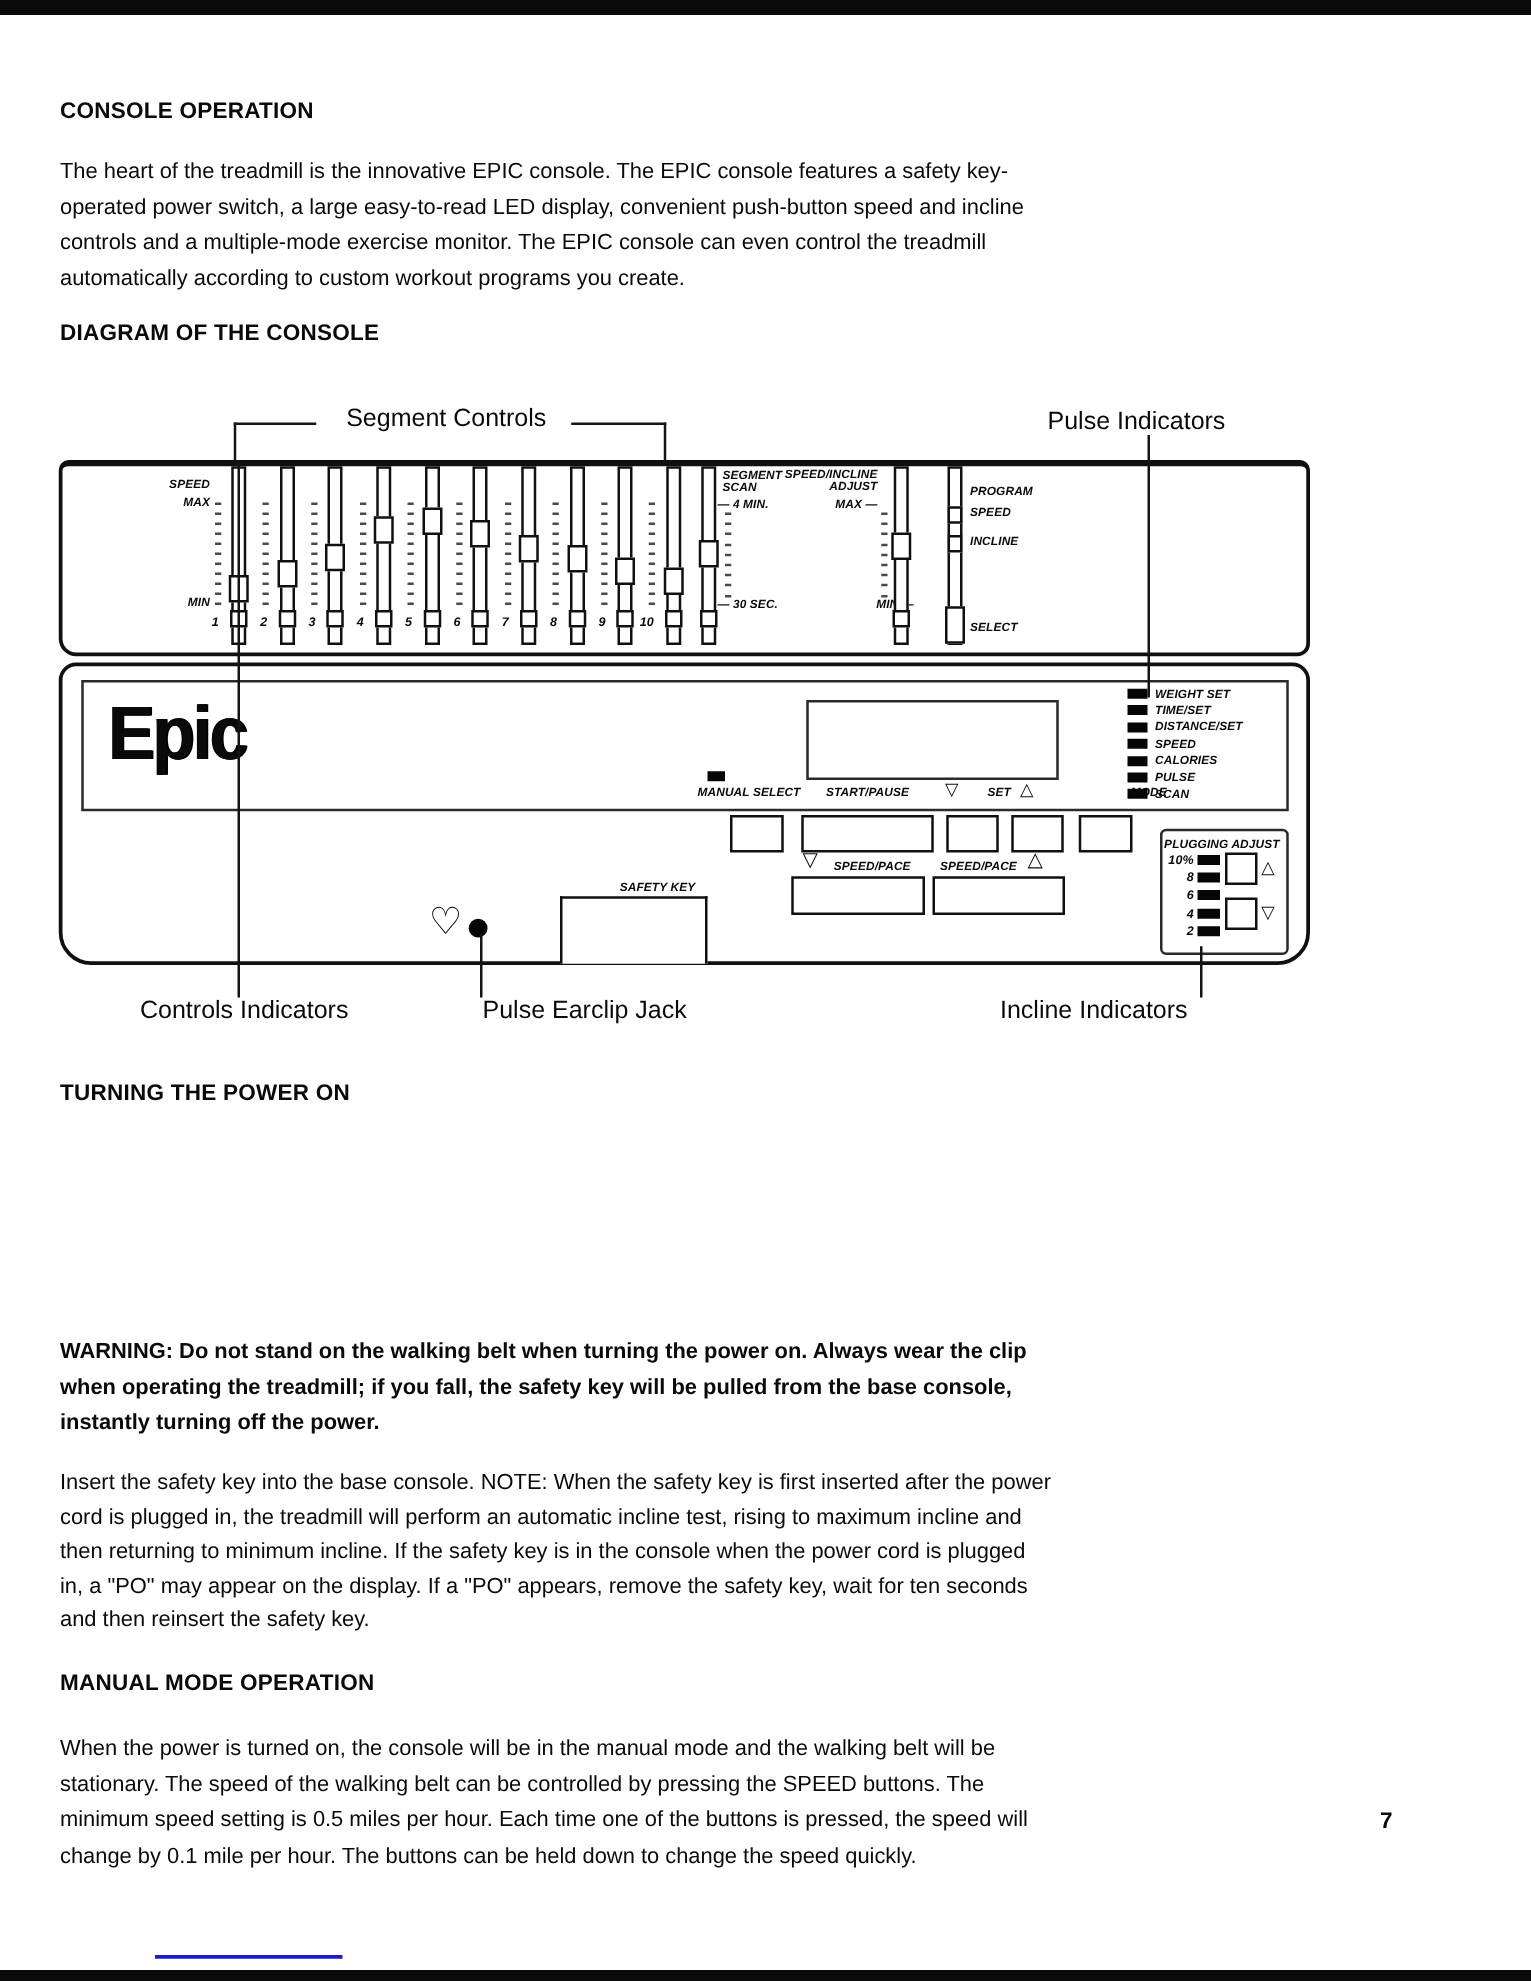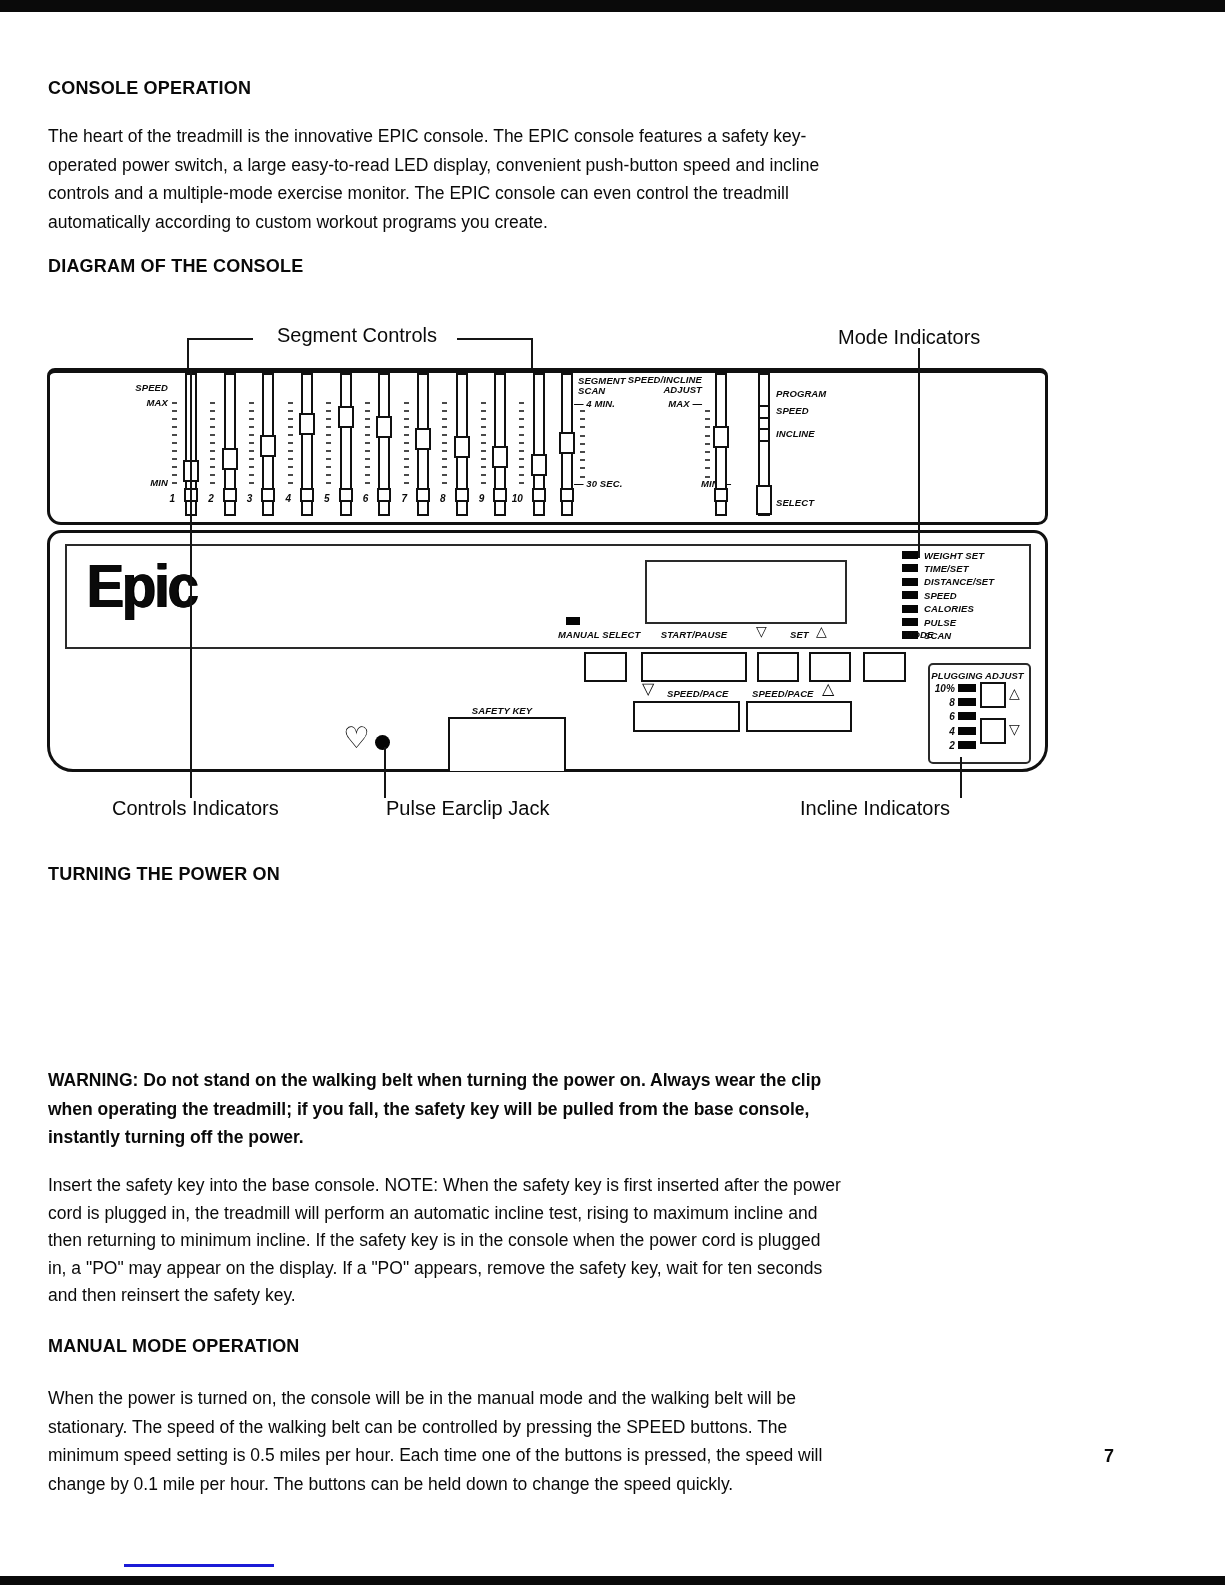--- a/index.html
+++ b/index.html
@@ -53,21 +53,21 @@
 automatically according to custom workout programs you create.</div>
 
   <div class="abs h" style="left:48px;top:256px;">DIAGRAM OF THE CONSOLE</div>
 
   <div class="abs callout" style="left:262px;top:324px;width:190px;text-align:center;">Segment Controls</div>
   <div class="cl-line" style="left:187px;top:338px;width:66px;height:2px;"></div>
   <div class="cl-line" style="left:457px;top:338px;width:76px;height:2px;"></div>
   <div class="cl-line" style="left:187px;top:338px;width:2px;height:30px;"></div>
   <div class="cl-line" style="left:531px;top:338px;width:2px;height:30px;"></div>
 
-  <div class="abs callout" style="left:838px;top:326px;">Mode Indicators</div>
+  <div class="abs callout" style="left:838px;top:326px;">Pulse Indicators</div>
 
   <div class="console upper" id="upper-console" style="left:47px;top:368px;width:995px;height:149px;">
     <div class="lbl r" style="left:50px;top:9px;width:68px;">SPEED</div>
     <div class="lbl r" style="left:50px;top:24px;width:68px;">MAX</div>
     <div class="lbl r" style="left:50px;top:104px;width:68px;">MIN</div>
 
     <div class="track" style="left:511px;top:0;height:143px;"></div>
     <div class="window" style="left:510px;top:115px;"></div>
     <div class="thumb" id="segtime-thumb" style="left: 509px; top: 59px;"></div>
     <div class="lbl" style="left:528px;top:2px;">SEGMENT</div>
@@ -317,21 +317,21 @@
         <div class="lbl r" style="left: 0px; top: 32.2px; width: 25px; font-size: 10px;">8</div>
         <div class="led" style="left: 28px; top: 33.2px; width: 18px; height: 8px;"></div>
         <div class="lbl r" style="left: 0px; top: 46.4px; width: 25px; font-size: 10px;">6</div>
         <div class="led" style="left: 28px; top: 47.4px; width: 18px; height: 8px;"></div>
         <div class="lbl r" style="left: 0px; top: 60.6px; width: 25px; font-size: 10px;">4</div>
         <div class="led" style="left: 28px; top: 61.6px; width: 18px; height: 8px;"></div>
         <div class="lbl r" style="left: 0px; top: 74.8px; width: 25px; font-size: 10px;">2</div>
         <div class="led" style="left: 28px; top: 75.8px; width: 18px; height: 8px;"></div>
       </div>
 
-    <div class="lbl c" style="left:392px;top:172px;width:120px;">SAFETY KEY</div>
+    <div class="lbl c" style="left:416px;top:172px;width:120px;">SAFETY KEY</div>
     <div class="abs" style="left:398px;top:184px;width:114px;height:52px;border:2px solid #101010;border-bottom:none;background:#fff;"></div>
 
     <div class="heart" style="left:293px;top:190px;">♡</div>
     <div class="dot" style="left:325px;top:202px;"></div>
   </div>
 
   <div class="cl-line" style="left:918px;top:348px;width:2px;height:210px;"></div>
   <div class="cl-line" style="left:190px;top:370px;width:2px;height:428px;"></div>
   <div class="cl-line" style="left:384px;top:747px;width:2px;height:51px;"></div>
   <div class="cl-line" style="left:960px;top:757px;width:2px;height:41px;"></div>

